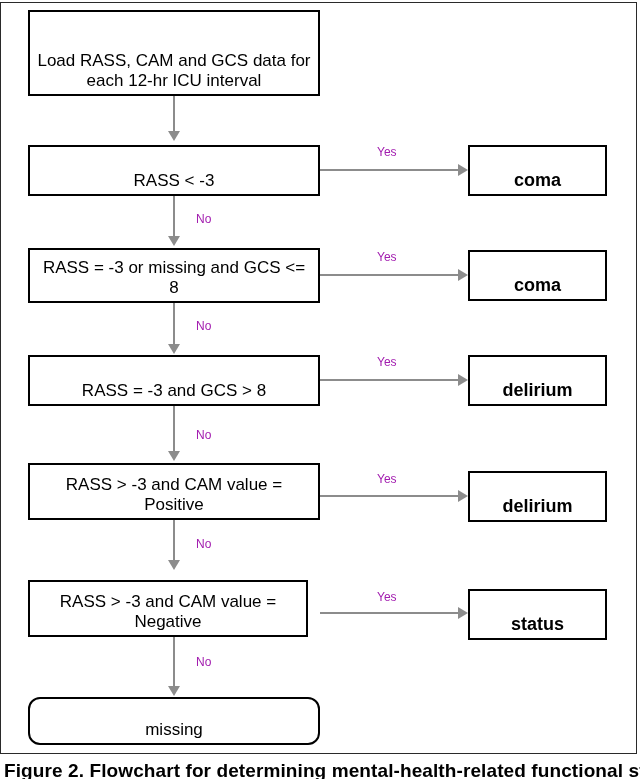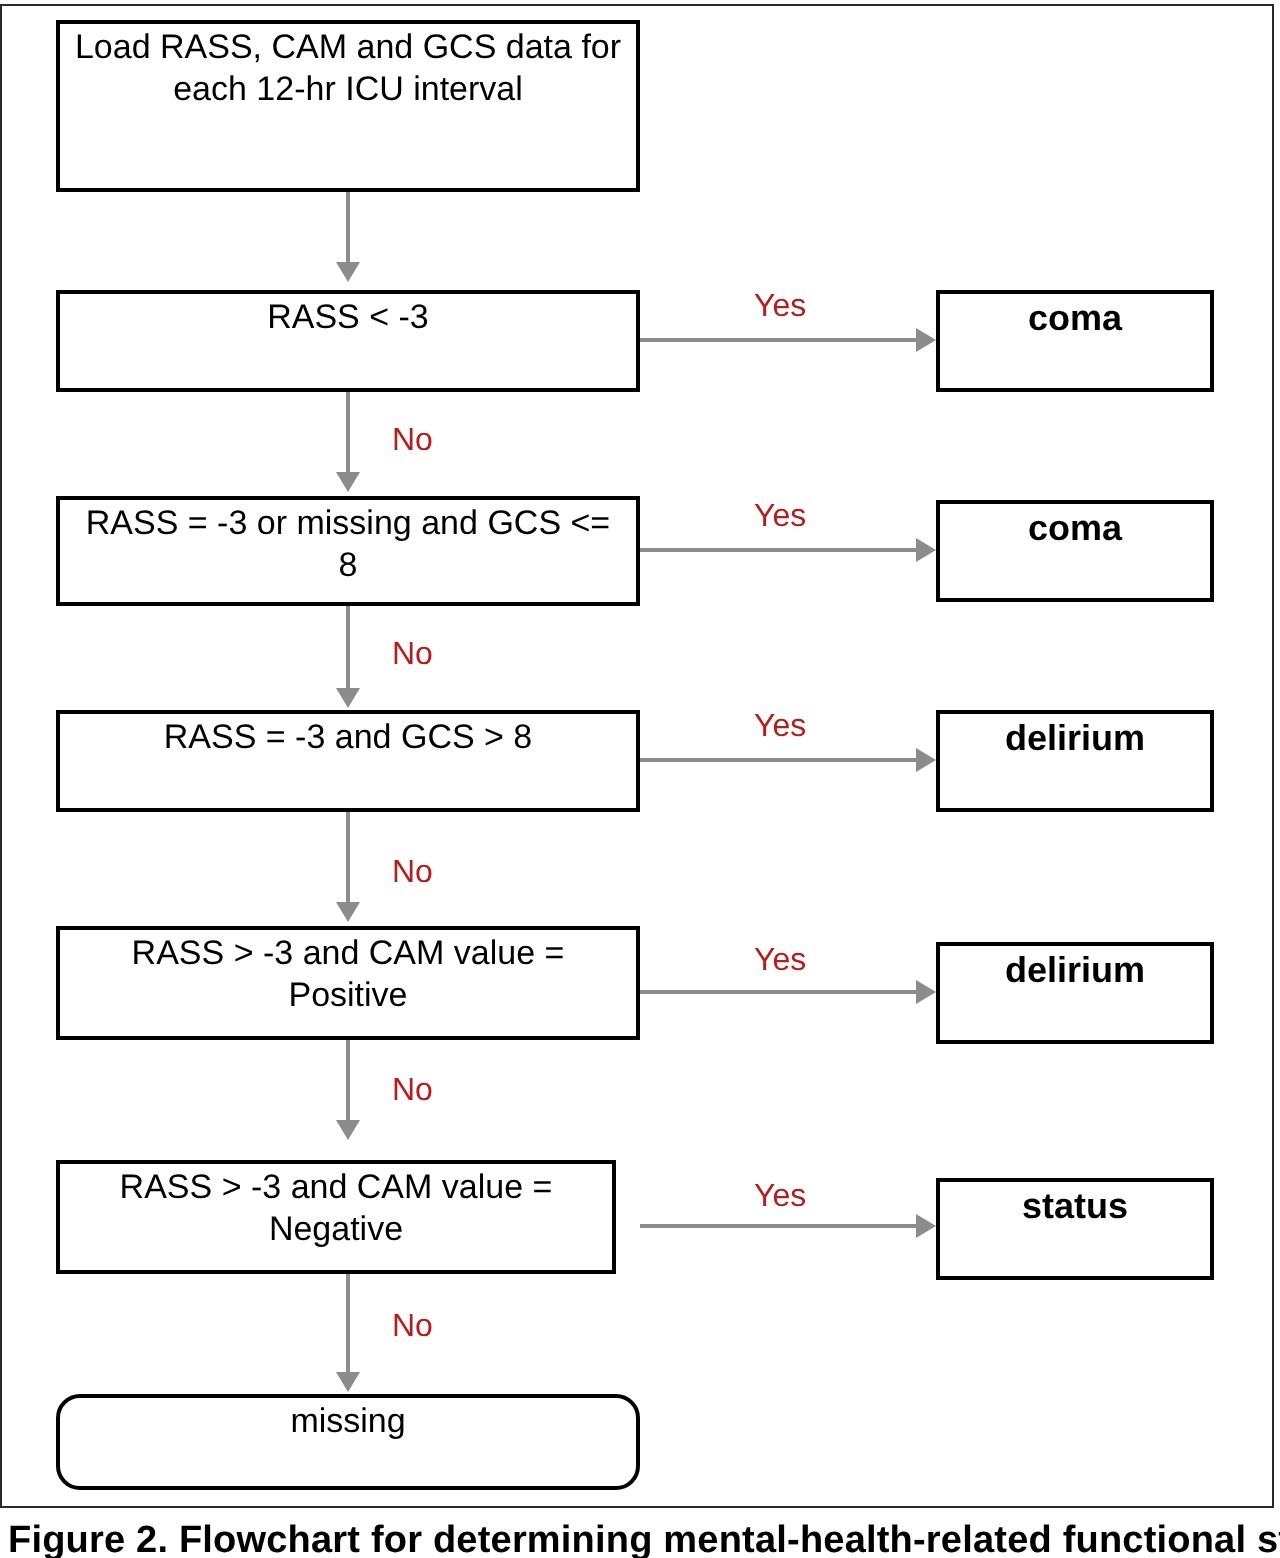--- a/index.html
+++ b/index.html
@@ -41,21 +41,21 @@
     height: 756px;
   }
 
   
   .node {
     position: absolute;
     box-sizing: border-box;
     border: 2px solid #000000;
     background: #ffffff;
     display: flex;
-    align-items: flex-start;
+    align-items: flex-end;
     justify-content: center;
     text-align: center;
     color: #000000;
     line-height: 1.22;
     padding: 2px 6px;
   }
   .node .txt {
     display: block;
     width: 100%;
   }
@@ -90,22 +90,22 @@
     position: absolute;
     width: 0;
     height: 0;
     border-top: 6px solid transparent;
     border-bottom: 6px solid transparent;
     border-left: 10px solid #8c8c8c;
   }
 
   .edge-label {
     position: absolute;
-    color: #b91c1c;
-    font-size: 16px;
+    color: #a21caf;
+    font-size: 12px;
     font-weight: 400;
     white-space: nowrap;
   }
 
   
   .caption {
     position: absolute;
     left: 4px;
     top: 760px;
     width: 636px;

